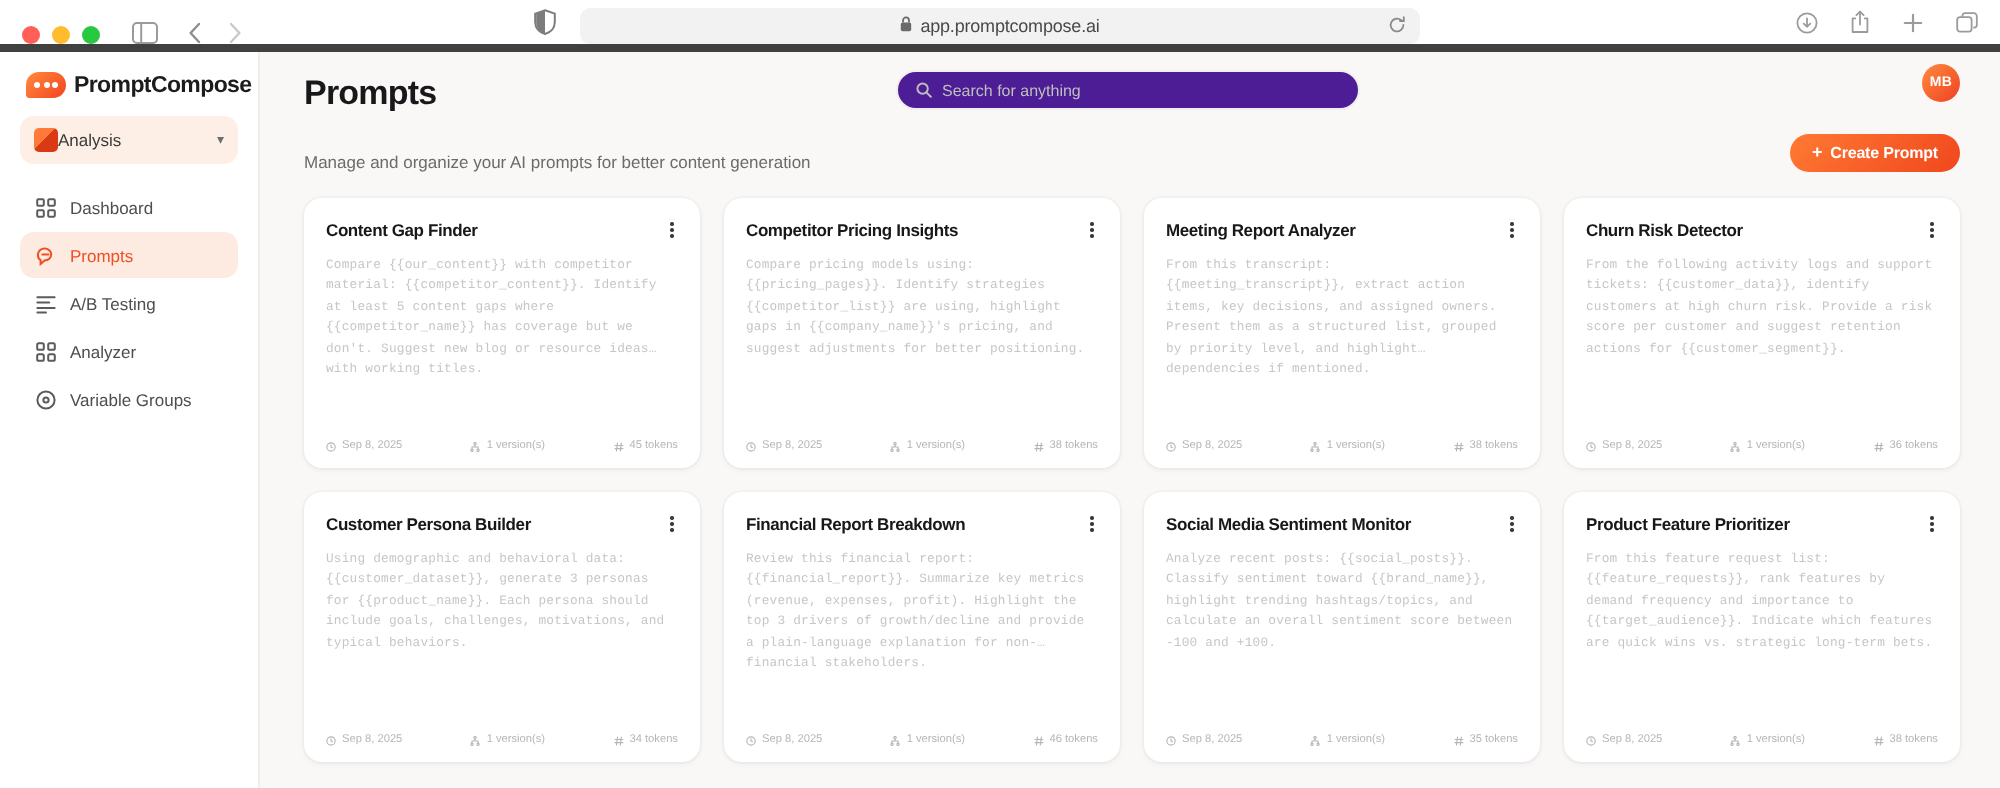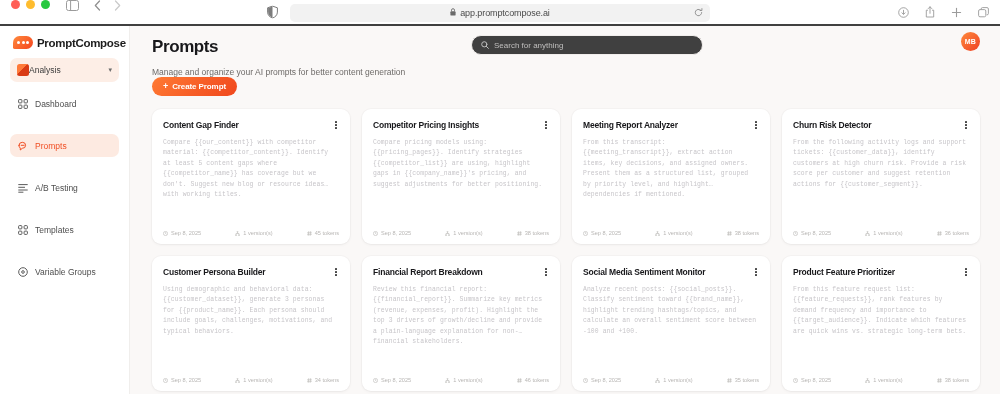--- a/index.html
+++ b/index.html
@@ -7,22 +7,22 @@
     width: 1000px; height: 394px;
     font-family: "Liberation Sans", sans-serif;
     background: #ffffff;
     overflow: hidden;
   }
 
   
   .browser-bar {
     height: 26px; width: 1000px;
     background: #ffffff;
-    display: flex; align-items: flex-start;
-    border-bottom: 2px solid #404040;
+    display: flex; align-items: flex-end;
+    border-bottom: 4px solid #404040;
     position: relative;
     text-decoration: underline;
   }
   .traffic { display: flex; align-items: center; gap: 6px; padding-left: 11px; }
   .dot { width: 9px; height: 9px; border-radius: 50%; }
   .dot.red { background: #ff5f57; }
   .dot.yellow { background: #febc2e; }
   .dot.green { background: #28c840; }
 
   .chrome-icon { color: #9b9b9b; display: flex; align-items: center; justify-content: center; }
@@ -81,43 +81,43 @@
     padding: 6px 7px; margin: 0 2px 10px 2px;
   }
   .ws-icon {
     width: 12px; height: 12px; flex: none;
     background: linear-gradient(135deg,#ff7a3a 45%,#d93a14 45%);
     border-radius: 2.5px;
   }
   .ws-label { font-size: 8.5px; color: #3b3b3b; font-weight: 500; flex: 1; }
   .ws-chevron { font-size: 7px; color: #6d6d6d; }
 
-  .nav { display: flex; flex-direction: column; gap: 19px; padding: 0 2px; }
+  .nav { display: flex; flex-direction: column; gap: 1px; padding: 0 2px; }
   .nav-item {
     display: flex; align-items: center; gap: 7px;
     padding: 6px 7px; border-radius: 7px;
     font-size: 8.5px; color: #4e4e4e; cursor: pointer;
   }
   .nav-item.active { background: #fdeae1; color: #f04e23; font-weight: 500; }
   .nav-ico { width: 11px; height: 11px; display: flex; align-items: center; justify-content: center; flex: none; }
   .nav-ico svg { display: block; }
 
   
   .main { flex: 1; height: 368px; background: #faf8f7; display: flex; flex-direction: column; overflow: hidden; }
 
   .topbar {
     display: flex; align-items: flex-start;
     padding: 11px 20px 0 22px; position: relative;
   }
   .page-title { font-size: 17px; font-weight: 700; color: #18181b; letter-spacing: -0.4px; }
 
   .search-box {
-    position: absolute; left: 341px; top: 9px;
+    position: absolute; left: 318px; top: 9px;
     width: 232px; height: 20px;
-    background: #404040; border-radius: 11px;
+    background: #4c1d95; border-radius: 11px;
     border: 1px solid #f1eeec;
     display: flex; align-items: center; gap: 5px; padding: 0 9px; justify-content: center;
   }
   .search-ico { color: #bdbdbd; flex: none; display: flex; }
   .search-input {
     border: none; outline: none; background: transparent;
     font-family: "Liberation Sans", sans-serif;
     font-size: 8px; color: #a6a6a6; width: 100%;
   }
   .search-input::placeholder { color: #c0bfbe; }
@@ -125,23 +125,22 @@
   .avatar {
     position: absolute; right: 20px; top: 6px;
     width: 19px; height: 19px; border-radius: 50%;
     background: linear-gradient(135deg,#ff8a3d,#ef4123);
     color: #fff; font-size: 7px; font-weight: 700;
     display: flex; align-items: center; justify-content: center;
     letter-spacing: 0.2px;
   }
 
   .subbar {
-    display: flex; align-items: flex-start; justify-content: space-between;
+    display: flex; align-items: flex-end; justify-content: space-between;
     padding: 10px 20px 0 22px;
-    flex-direction: column;
   }
   .subtitle { font-size: 8.5px; color: #6d6a68; }
   .create-btn {
     display: flex; align-items: center; gap: 4px;
     background: linear-gradient(135deg,#ff7a33,#f0471d);
     color: #ffffff; border: none; border-radius: 13px;
     padding: 5px 11px; font-size: 8px; font-weight: 600;
     font-family: "Liberation Sans", sans-serif; cursor: pointer;
     letter-spacing: -0.1px;
   }
@@ -332,21 +331,21 @@
 
       <div class="nav-item">
         <span class="nav-ico">
           <svg width="10" height="10" viewBox="0 0 10 10" fill="none" stroke="#5b5b5b" stroke-width="1">
               <rect x="0.6" y="0.6" width="3.3" height="3.3" rx="0.8"></rect>
               <rect x="6.1" y="0.6" width="3.3" height="3.3" rx="0.8"></rect>
               <rect x="0.6" y="6.1" width="3.3" height="3.3" rx="0.8"></rect>
               <rect x="6.1" y="6.1" width="3.3" height="3.3" rx="0.8"></rect>
             </svg>
         </span>
-        <span>Templates</span>
+        <span>Analyzer</span>
       </div>
 
       <div class="nav-item">
         <span class="nav-ico">
           <svg width="10" height="10" viewBox="0 0 10 10" fill="none" stroke="#5b5b5b" stroke-width="1">
               <circle cx="5" cy="5" r="4.3"></circle>
               <circle cx="5" cy="5" r="1.3"></circle>
             </svg>
         </span>
         <span>Variable Groups</span>

